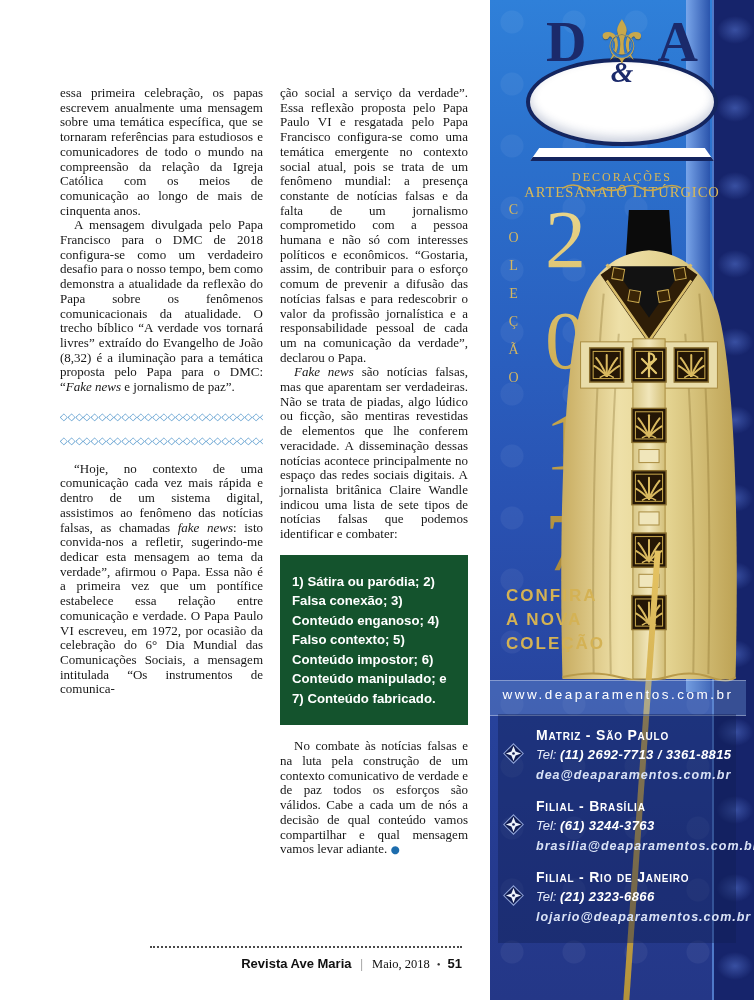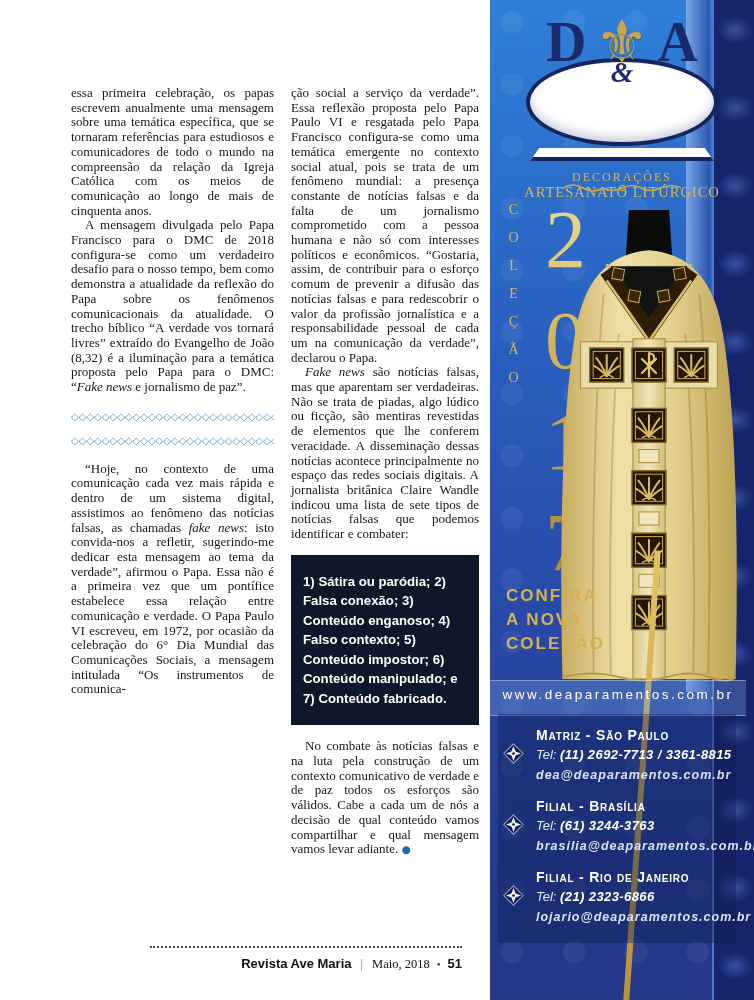--- a/index.html
+++ b/index.html
@@ -1,36 +1,36 @@
 <!DOCTYPE html>
 <html><head>
 <meta charset="utf-8">
 <style>
   * { margin:0; padding:0; box-sizing:border-box; }
   html,body { background:#e9e9e9; }
   .page { position:relative; width:754px; height:1000px; background:#ffffff;
           font-family:"Liberation Serif", serif; overflow:hidden; margin:0 auto; }
 
   
-  .cols { position:absolute; left:71px; top:86px; width:408px; display:flex; gap:17px; }
+  .cols { position:absolute; left:60px; top:86px; width:408px; display:flex; gap:17px; }
   .col { width:203px; font-size:13px; line-height:14.7px; text-align:justify; color:#161616; }
   .col p { margin:0; }
   .ind { text-indent:14px; }
   .it { font-style:italic; }
 
   .divider { color:#4d93c9; font-size:10px; line-height:10px; letter-spacing:0px;
              text-align:center; white-space:nowrap; overflow:hidden;
              margin:17px 0 12px; font-family:"DejaVu Sans", sans-serif; }
   .divider.bottom { margin:14px 0 16px; }
 
   .pullquote { font-family:"Liberation Sans", sans-serif; font-weight:bold;
                color:#1767a9; font-size:16.5px; line-height:27px; text-align:center;
                margin:2px 2px 0 2px; }
 
-  .factbox { background:#0f172a; color:#ffffff; font-family:"Liberation Sans", sans-serif;
+  .factbox { background:#14532d; color:#ffffff; font-family:"Liberation Sans", sans-serif;
              font-weight:bold; font-size:13.2px; line-height:19.5px; padding:17px 12px;
              margin:13px 0 14px 0; text-align:left; }
 
   .endbullet { color:#1d6dad; font-size:10.5px; font-family:"DejaVu Sans", sans-serif; }
 
   
   .footer { position:absolute; left:150px; top:946px; width:312px;
             border-top:2px dotted #4a4a4a; padding-top:6px; text-align:right;
             color:#111; }
   .f-mag  { font-family:"Liberation Sans", sans-serif; font-weight:bold; font-size:13px;margin-top:38px; }

